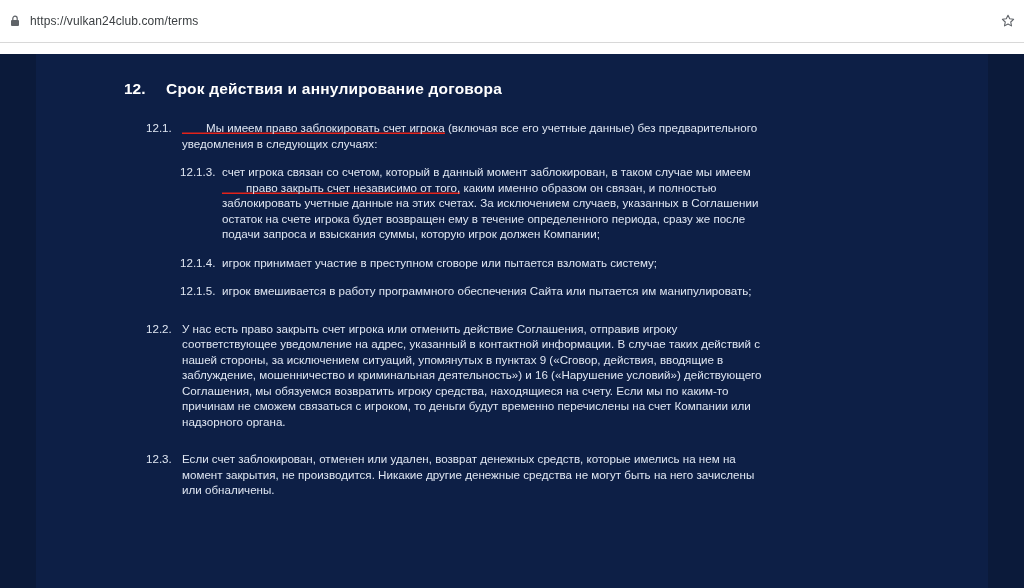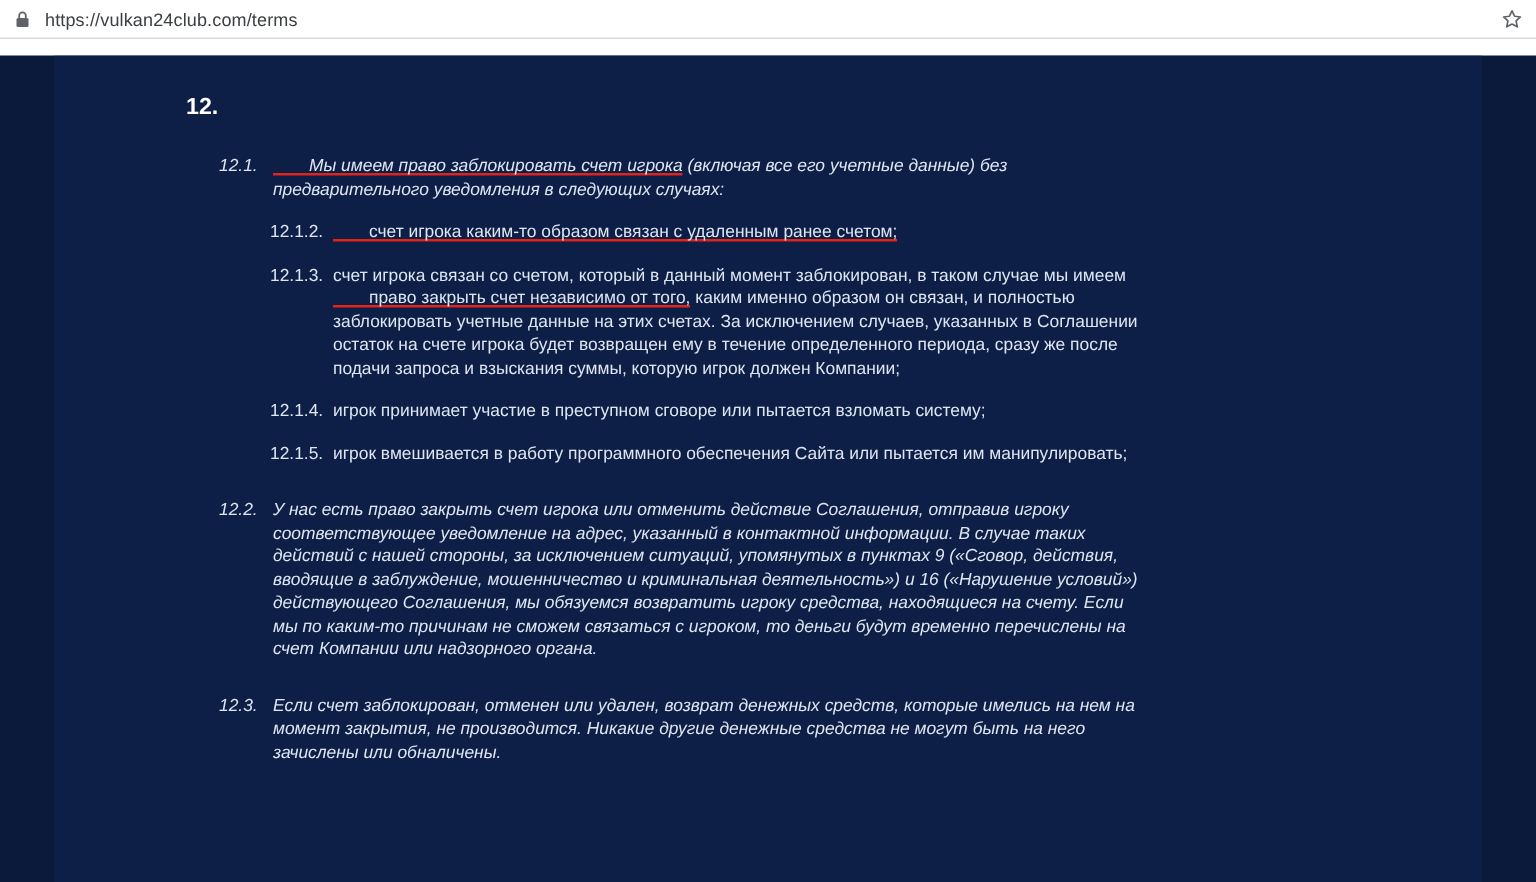--- a/index.html
+++ b/index.html
@@ -9,21 +9,21 @@
   }
   body {
     width: 1024px;
     height: 588px;
     overflow: hidden;
     font-family: "Liberation Sans", sans-serif;
   }
 
   
   .browser-bar {
-    height: 26px;
+    height: 43px;
     background: #ffffff;
     border-bottom: 1px solid #d8d8d8;
     display: flex;
     align-items: center;
     padding: 0 8px;
     box-sizing: border-box;
   }
   .lock-icon {
     width: 14px;
     height: 14px;
@@ -103,21 +103,21 @@
   }
   .clause .num {
     flex: 0 0 auto;
     color: #dfe6f2;
   }
   .clause .body {
     flex: 1 1 auto;
   }
 
   
-  .lvl1 { margin-left: 22px; font-style: italic; }
+  .lvl1 { margin-left: 22px; }
   .lvl1 > .num { width: 36px; }
 
   
   .lvl2 { margin-left: 56px; }
   .lvl2 > .num { width: 42px; }
   .red-block {
     box-shadow: inset 0 -1.6px 0 #e2231a;
     padding-left: 24px;
   }
 
@@ -143,30 +143,27 @@
 </div>
 
 <div class="chrome-gap"></div>
 
 <div class="page">
   <div class="page-inner">
     <div class="content">
 
       <h2 class="section-title">
         <span class="num">12.</span>
+        <span class="txt">Срок действия и аннулирование договора</span>
       </h2>
 
       <div id="clause-list">
           <div class="clause lvl1">
             <span class="num">12.1.</span>
             <span class="body"><span class="red-block">Мы имеем право заблокировать счет игрока</span><span> (включая все его учетные данные) без предварительного уведомления в следующих случаях:</span></span>
-          </div>
-          <div class="clause lvl2">
-            <span class="num">12.1.2.</span>
-            <span class="body"><span class="red-block">счет игрока каким-то образом связан с удаленным ранее счетом;</span></span>
           </div>
           <div class="clause lvl2">
             <span class="num">12.1.3.</span>
             <span class="body"><span>счет игрока связан со счетом, который в данный момент заблокирован, в таком случае мы имеем </span><span class="red-block">право закрыть счет независимо от того,</span><span> каким именно образом он связан, и полностью заблокировать учетные данные на этих счетах. За исключением случаев, указанных в Соглашении остаток на счете игрока будет возвращен ему в течение определенного периода, сразу же после подачи запроса и взыскания суммы, которую игрок должен Компании;</span></span>
           </div>
           <div class="clause lvl2">
             <span class="num">12.1.4.</span>
             <span class="body"><span>игрок принимает участие в преступном сговоре или пытается взломать систему;</span></span>
           </div>
           <div class="clause lvl2">

